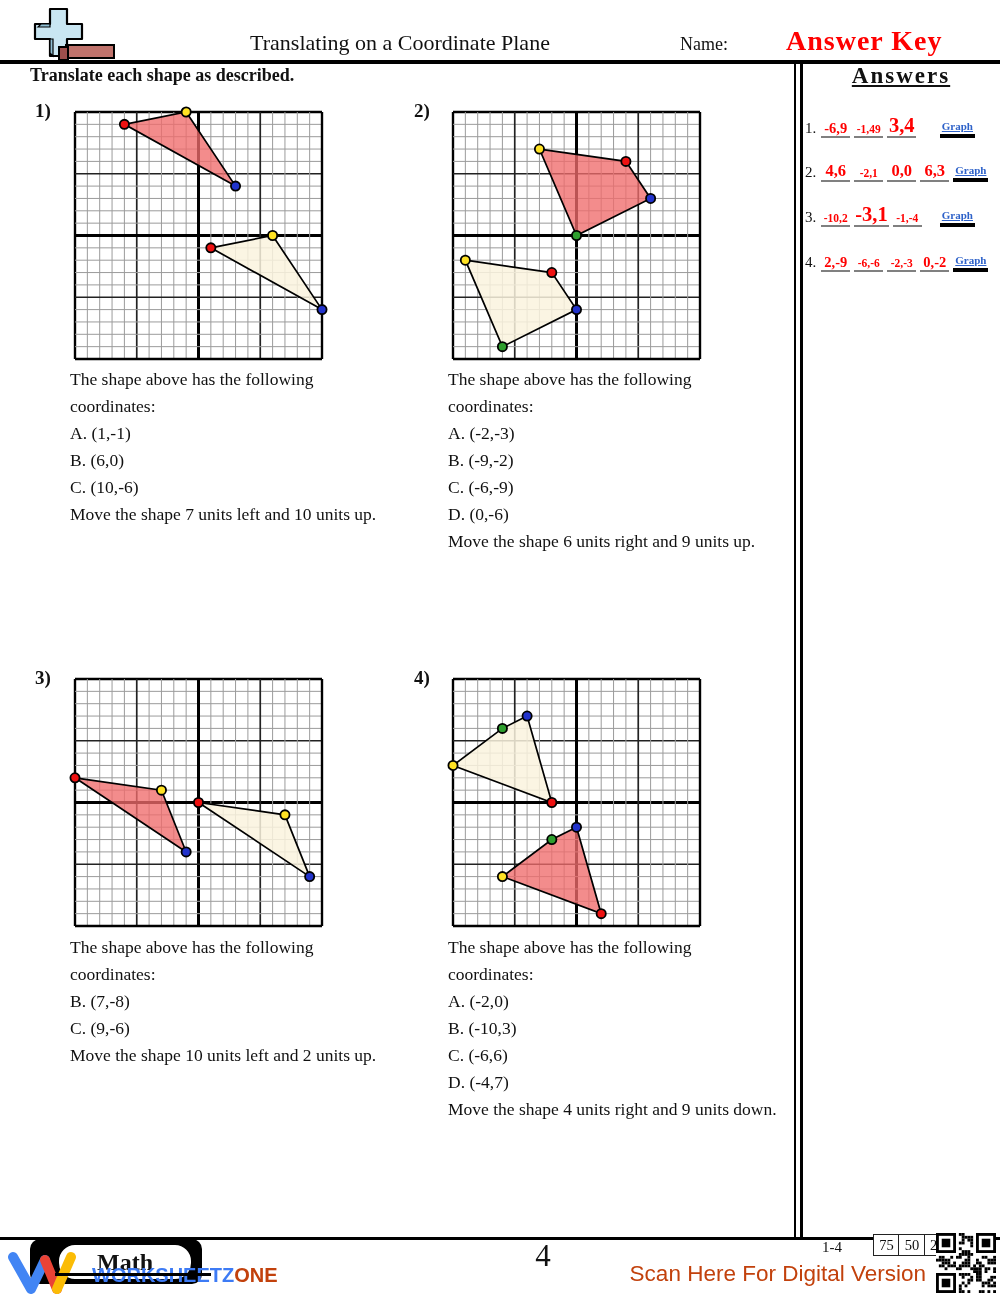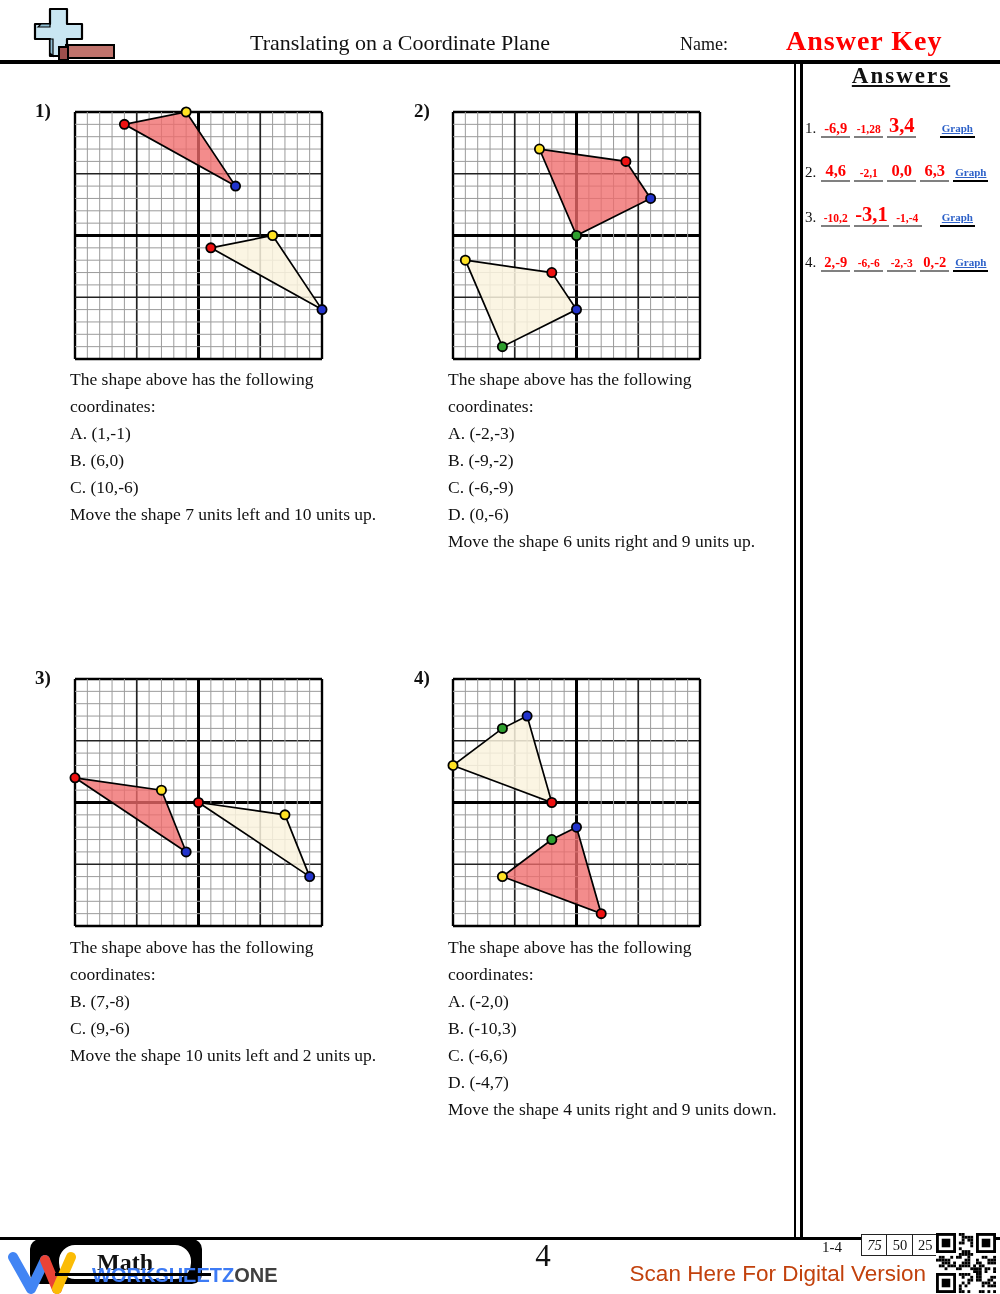--- a/index.html
+++ b/index.html
@@ -21,21 +21,21 @@
   #answers-title{position:absolute;left:805px;top:63px;width:192px;text-align:center;
                  font-size:23px;font-weight:bold;letter-spacing:2px;text-decoration:underline;}
   .ans-row{position:absolute;left:803px;width:194px;height:28px;display:flex;
            align-items:flex-end;gap:4px;}
   .ans-label{font-size:15px;padding:0 1px 1px 2px;}
   .ans-val{color:var(--answer-red,#f00);font-weight:bold;border-bottom:2px solid #808080;
            text-align:center;min-width:27px;padding:0 1px;line-height:1.02;}
   .s-sm{font-size:11.5px;} .s-md{font-size:14.5px;} .s-lg{font-size:16.5px;} .s-xl{font-size:20.5px;}
   .graph-link{color:var(--link-blue,#2e62c9);font-weight:bold;font-size:11px;
               text-decoration:underline;margin-left:auto;margin-right:22px;
-              border-bottom:2px solid #000000;padding:0 2px 2px 2px;cursor:pointer;}
+              border-bottom:4px solid #000000;padding:0 2px 2px 2px;cursor:pointer;}
 
   
   .qlabel{position:absolute;font-weight:bold;font-size:19px;}
   #p1-label{left:35px;top:100px;} #p2-label{left:414px;top:100px;}
   #p3-label{left:35px;top:667px;} #p4-label{left:414px;top:667px;}
   .grid-svg{position:absolute;width:247px;height:247px;overflow:visible;}
   #g1{left:75px;top:112px;} #g2{left:453px;top:112px;}
   #g3{left:75px;top:679px;} #g4{left:453px;top:679px;}
   .ptext{position:absolute;width:332px;font-size:17.5px;line-height:27px;}
   #t1{left:70px;top:366px;} #t2{left:448px;top:366px;}
@@ -43,56 +43,57 @@
 
   
   #f-rule{position:absolute;left:0;top:1237px;width:1000px;height:2.6px;background:#000;}
   #badge{position:absolute;left:30px;top:1239px;width:172px;height:45px;background:#000;border-radius:10px;}
   #badge-pill{position:absolute;left:57px;top:1243px;width:132px;height:34px;background:#fff;
               border:2.5px solid #000;border-radius:18px;display:flex;align-items:center;
               justify-content:center;font-size:24px;font-weight:bold;}
   #w-logo{position:absolute;left:6px;top:1250px;}
   #logo-text{position:absolute;left:92px;top:1264px;font-family:"Liberation Sans",sans-serif;
              font-weight:bold;font-size:20px;letter-spacing:0px;white-space:nowrap;}
-  .logo-blue{color:#3D7BF5;} .logo-orange{color:#404040;}
+  .logo-blue{color:#3D7BF5;} .logo-orange{color:#c2410c;}
   #logo-strike{position:absolute;left:55px;top:1273px;width:156px;height:3px;background:#000;}
   #page-num{position:absolute;left:493px;top:1238px;width:100px;text-align:center;font-size:31px;}
   #range-label{position:absolute;left:822px;top:1239px;font-size:15px;}
   #score-boxes{position:absolute;left:857px;top:1234px;display:flex;}
   .score-cell{width:25px;height:20px;border:1.6px solid #222;margin-left:-1.6px;display:flex;
               align-items:center;justify-content:center;font-size:14.5px;background:#fff;}
-  .score-cell:first-child{margin-left:4px;font-style:italic;}
+  .score-cell:first-child{margin-left:16px;}
   #scan-text{position:absolute;left:420px;top:1261px;width:506px;text-align:right;
              font-family:"Liberation Sans",sans-serif;font-size:22.5px;color:#c2410c;}
   #qr{position:absolute;left:936px;top:1233px;width:60px;height:60px;}
 </style>
 </head>
 <body>
 
 <div class="page">
 
   <svg id="plus-icon" width="90" height="58" viewBox="0 0 90 58">
     <path d="M22 5 h17 v15 h15 v15 h-15 v17 h-17 v-17 h-15 v-15 h15 z" fill="#C9E6F2" stroke="#000" stroke-width="2.2" stroke-linejoin="round"></path>
     <path d="M22 20 h-9 l-3 3 h12 z M22 35 v14 l3 3 v-17 z" fill="#8FBFD4" stroke="#000" stroke-width="1.2"></path>
     <rect x="38" y="41" width="48" height="13" fill="#C0736C" stroke="#000" stroke-width="2"></rect>
     <rect x="31" y="43" width="9" height="13" fill="#9E4F4C" stroke="#000" stroke-width="2"></rect>
   </svg>
   <div id="title">Translating on a Coordinate Plane</div>
   <div id="name-label">Name:</div>
   <div id="name-value">Answer Key</div>
   <div id="h-rule"></div>
+  <div id="instruction">Translate each shape as described.</div>
   <div id="v-rule-1"></div>
   <div id="v-rule-2"></div>
 
   <div id="answers-title">Answers</div>
   <div id="answer-rows">
       <div class="ans-row" style="top: 110px;">
         <span class="ans-label">1.</span>
         <span class="ans-val s-md">-6,9</span>
-        <span class="ans-val s-sm">-1,28</span>
+        <span class="ans-val s-sm">-1,49</span>
         <span class="ans-val s-xl">3,4</span>
         <span class="graph-link">Graph</span>
       </div>
       <div class="ans-row" style="top: 154px;">
         <span class="ans-label">2.</span>
         <span class="ans-val s-lg">4,6</span>
         <span class="ans-val s-sm">-2,1</span>
         <span class="ans-val s-lg">0,0</span>
         <span class="ans-val s-lg">6,3</span>
         <span class="graph-link">Graph</span>

